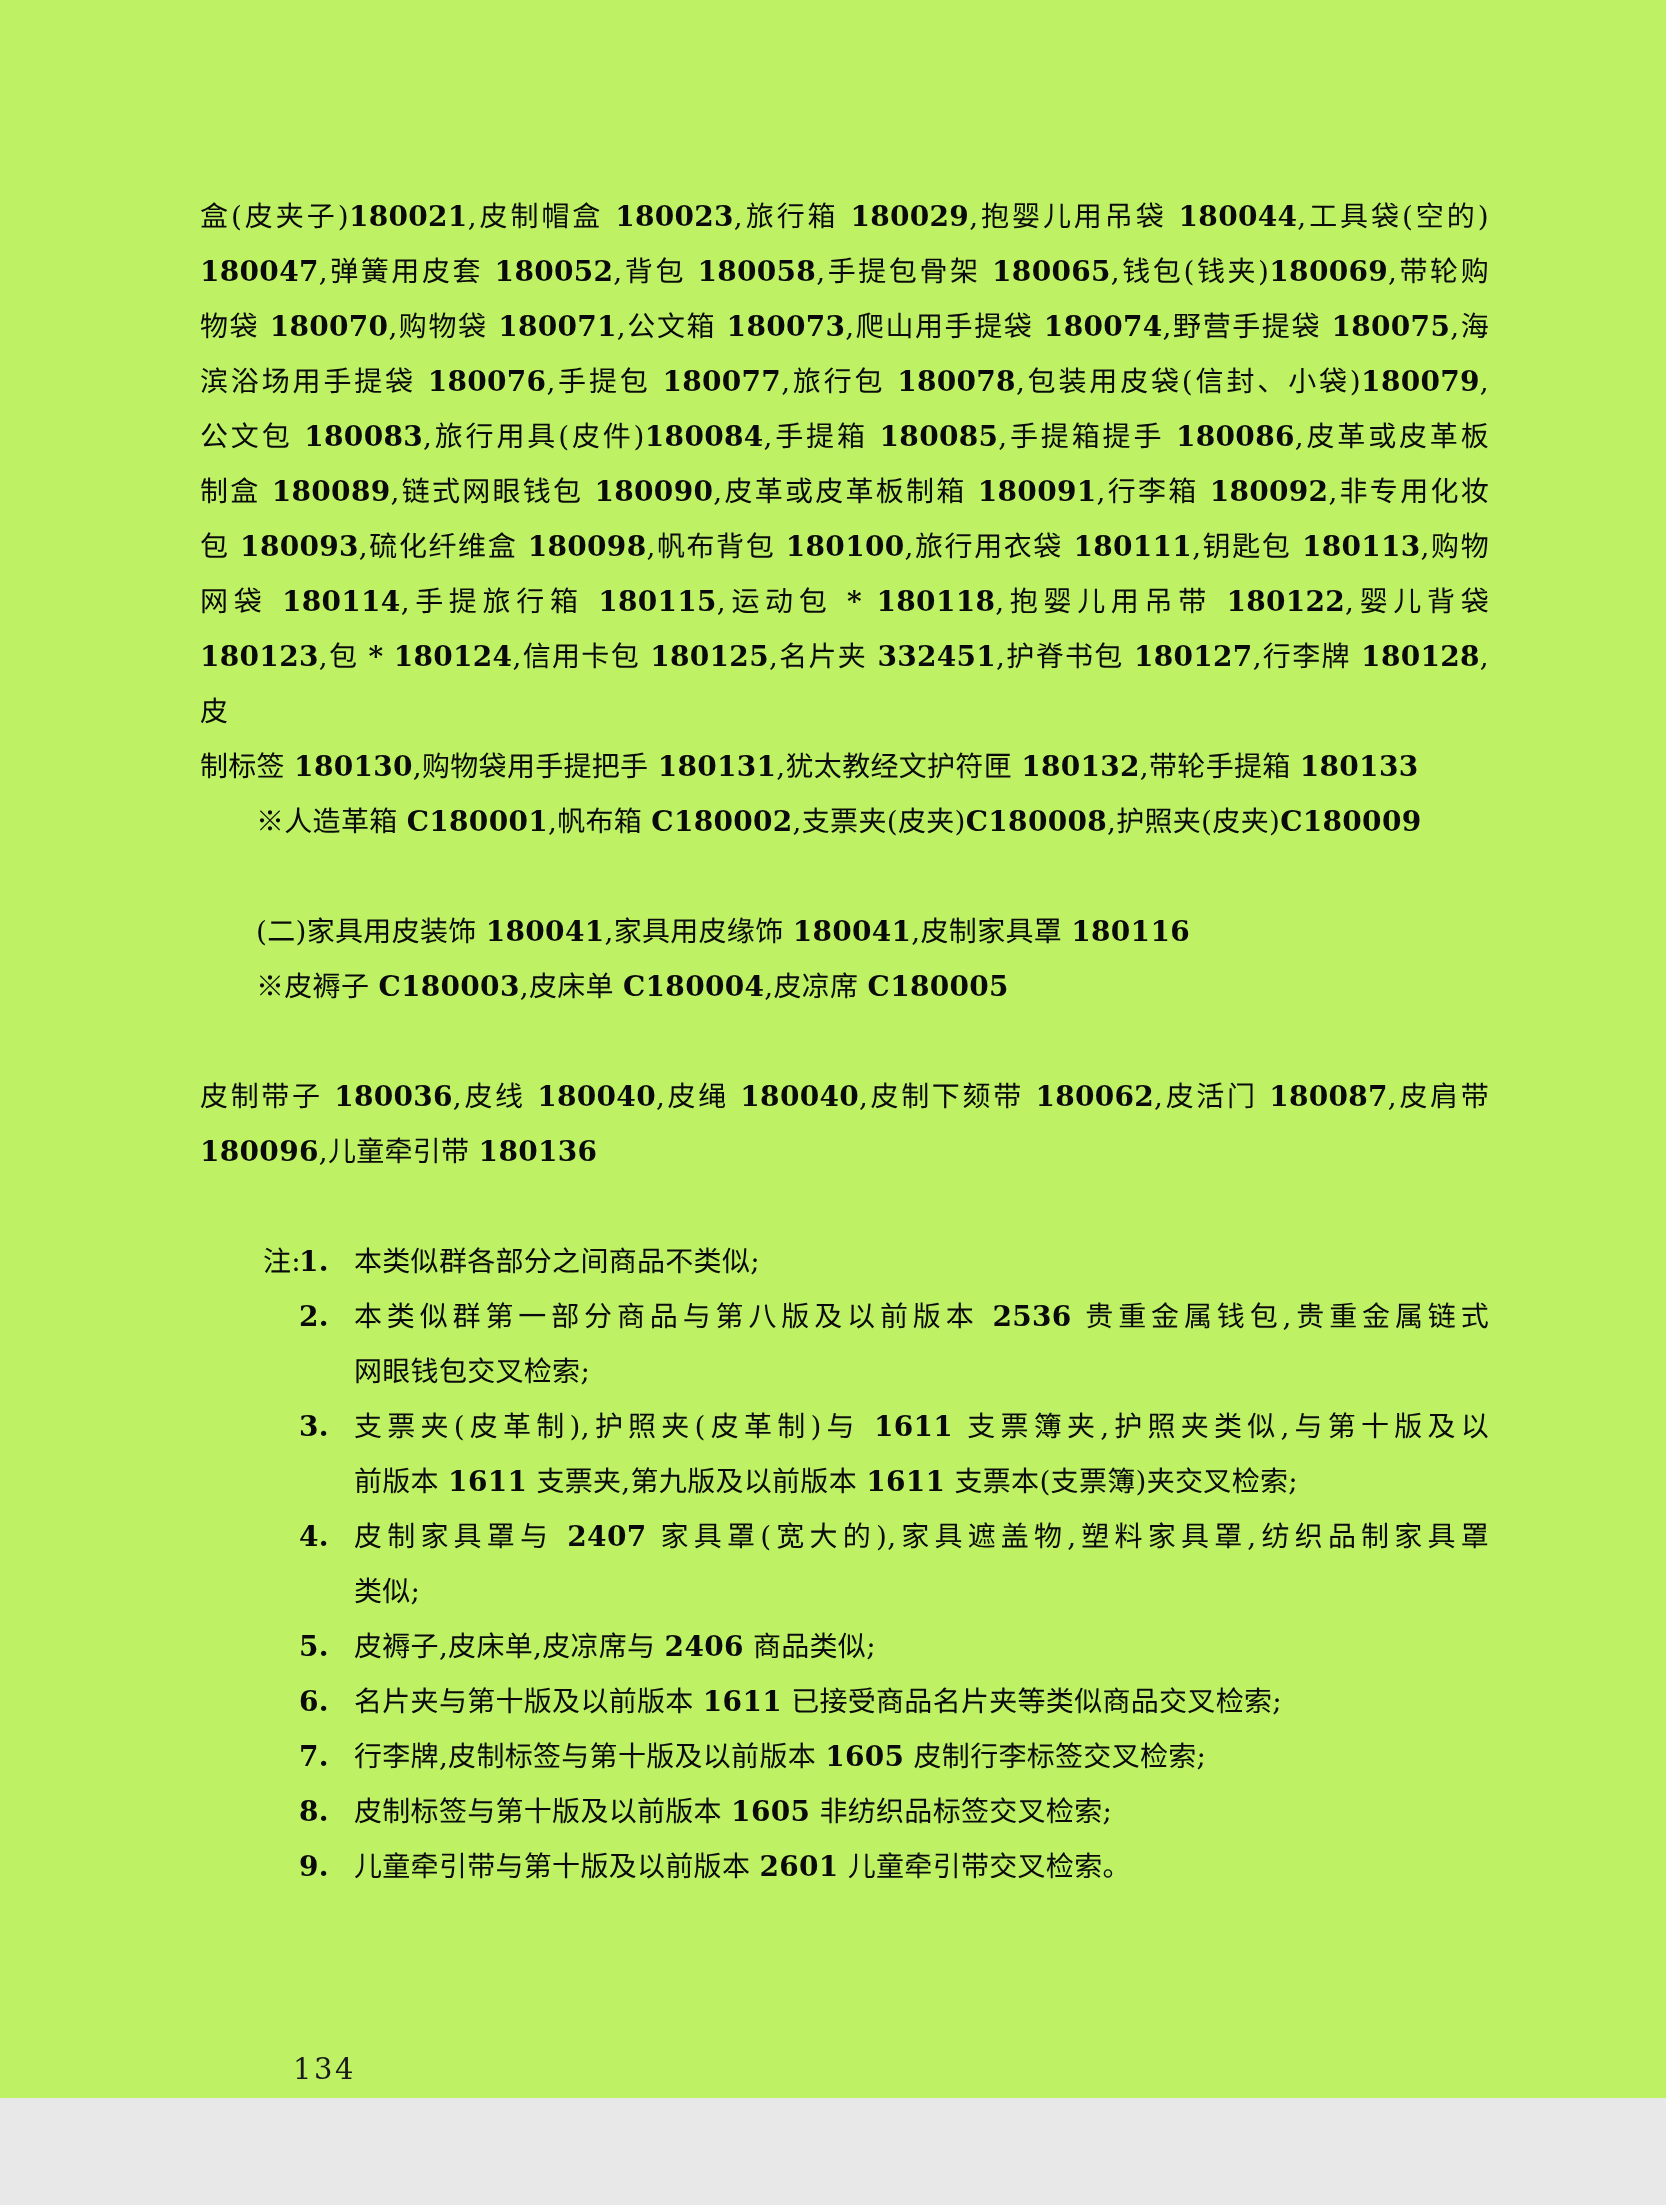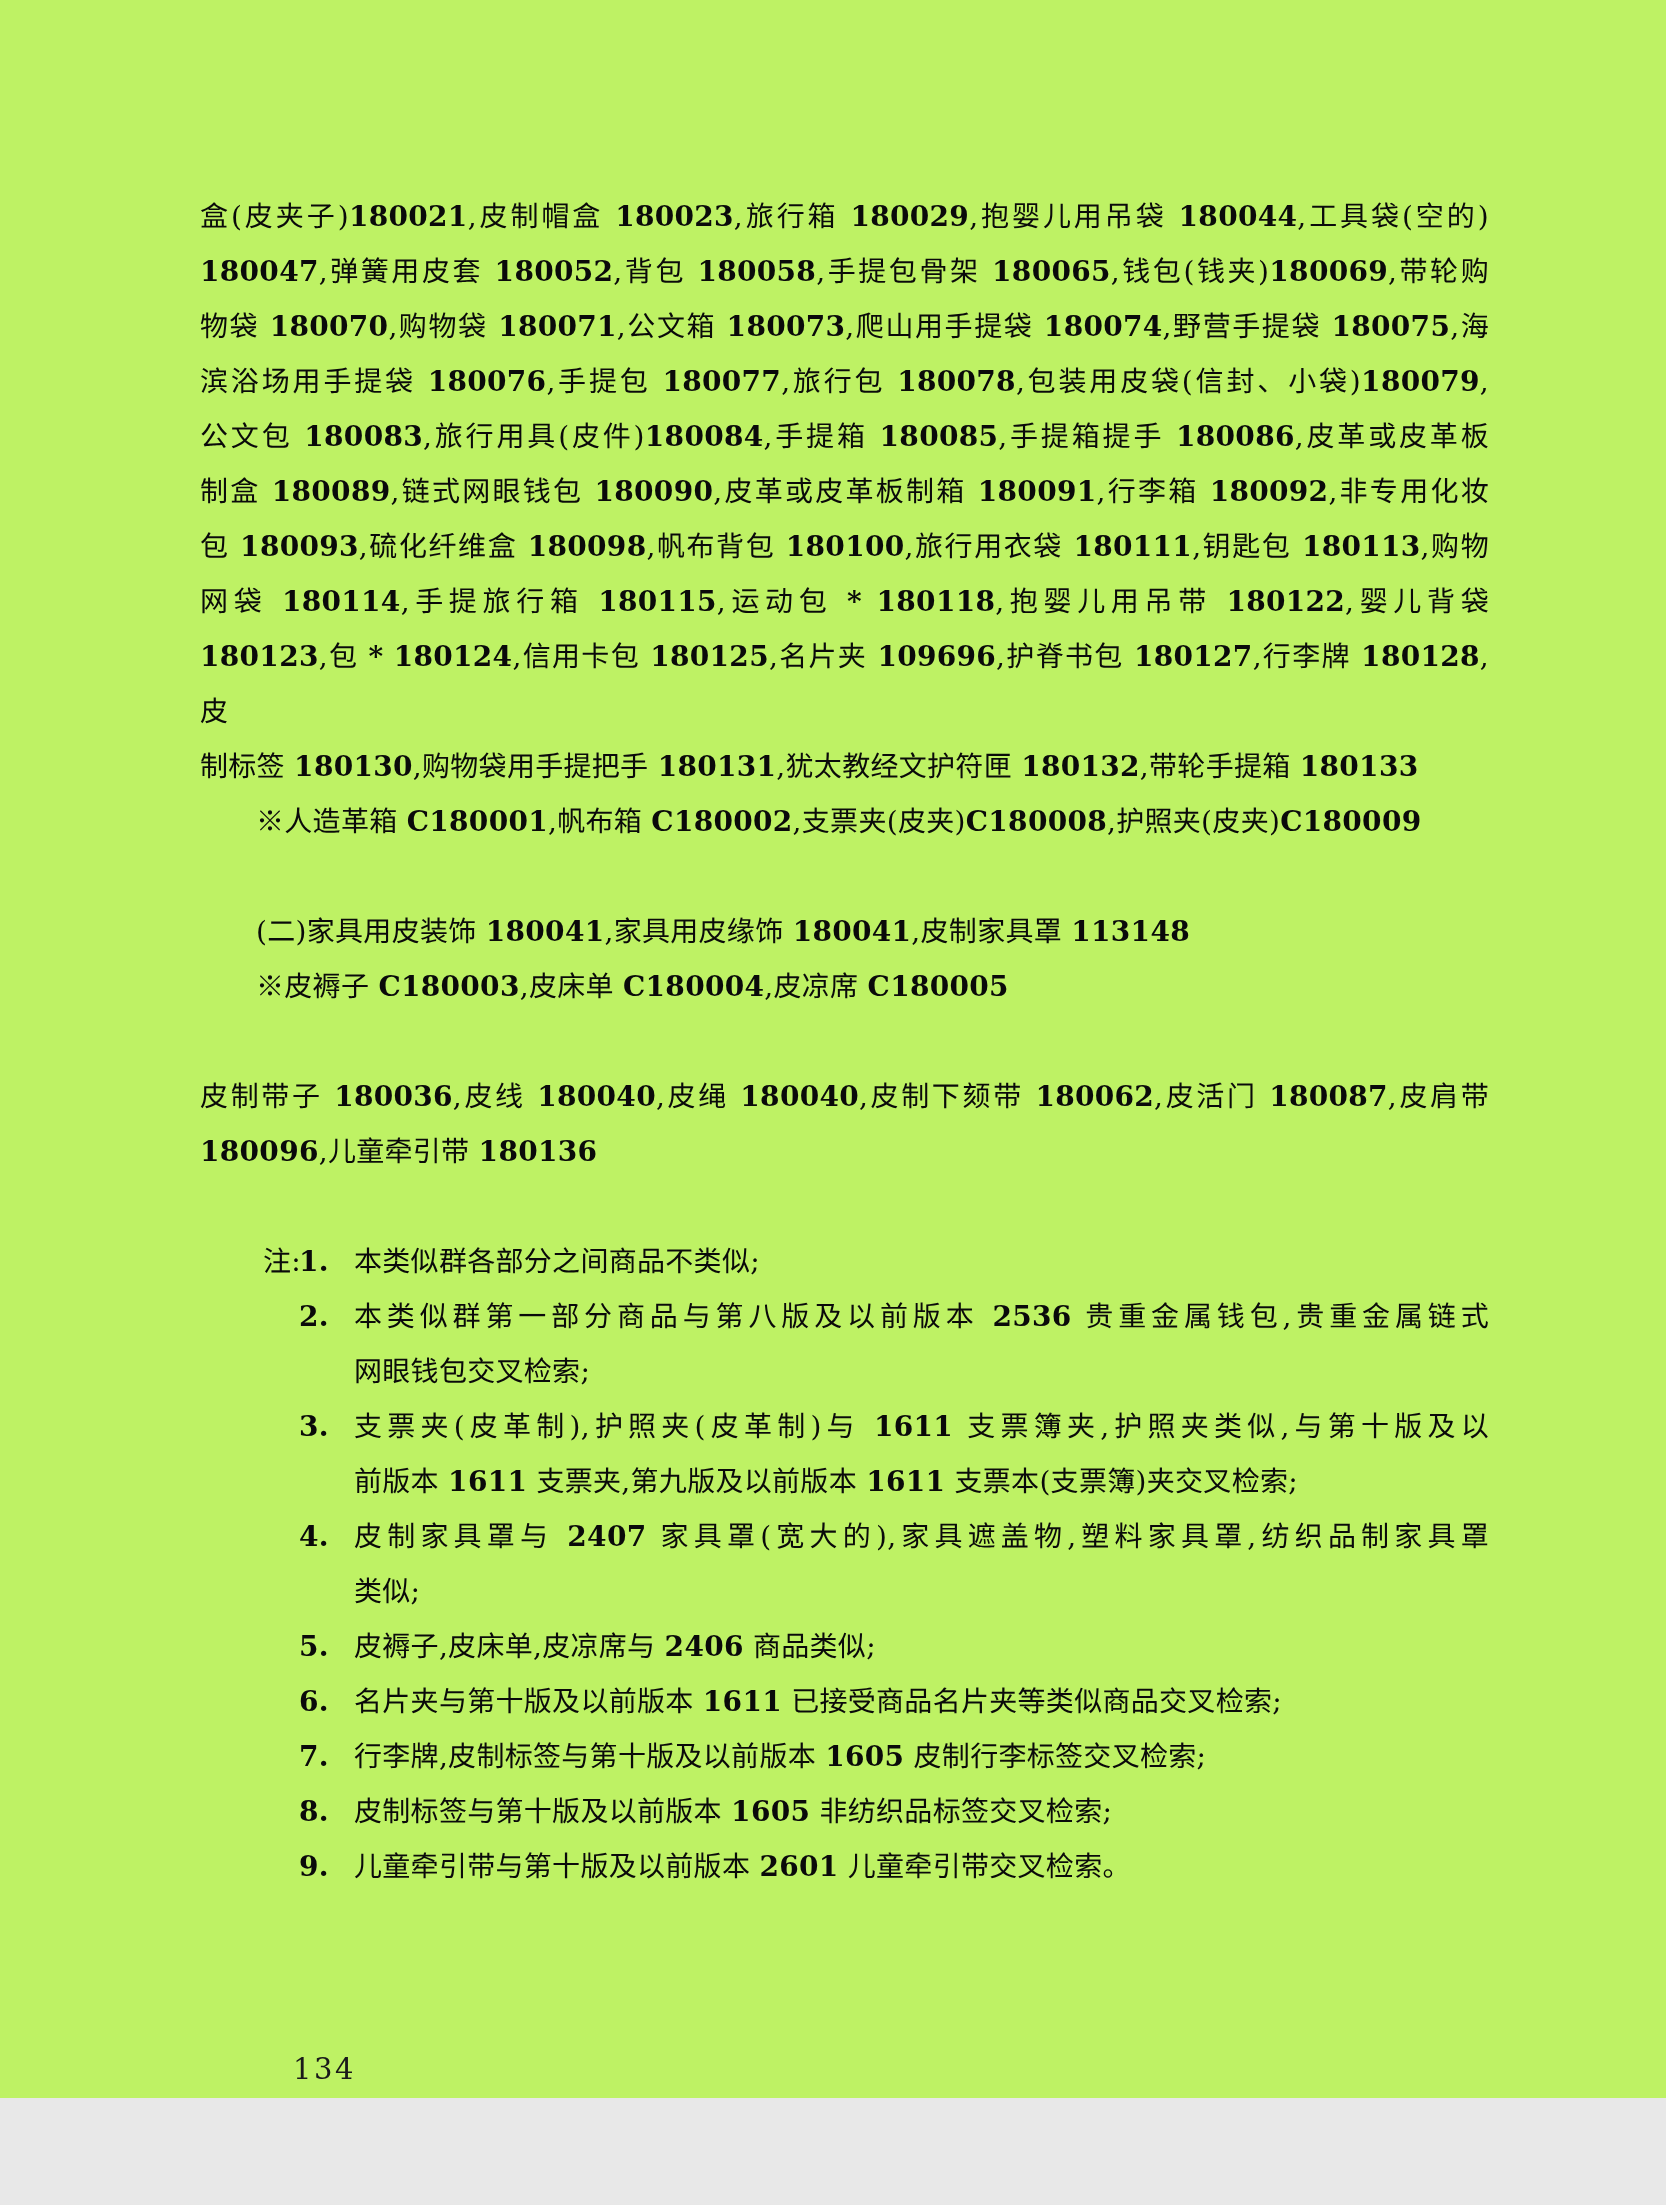--- a/index.html
+++ b/index.html
@@ -58,27 +58,27 @@
 
     <div>
       <div class="t j">盒(皮夹子)<span class="num">180021</span>,皮制帽盒 <span class="num">180023</span>,旅行箱 <span class="num">180029</span>,抱婴儿用吊袋 <span class="num">180044</span>,工具袋(空的)</div>
       <div class="t j"><span class="num">180047</span>,弹簧用皮套 <span class="num">180052</span>,背包 <span class="num">180058</span>,手提包骨架 <span class="num">180065</span>,钱包(钱夹)<span class="num">180069</span>,带轮购</div>
       <div class="t j">物袋 <span class="num">180070</span>,购物袋 <span class="num">180071</span>,公文箱 <span class="num">180073</span>,爬山用手提袋 <span class="num">180074</span>,野营手提袋 <span class="num">180075</span>,海</div>
       <div class="t j">滨浴场用手提袋 <span class="num">180076</span>,手提包 <span class="num">180077</span>,旅行包 <span class="num">180078</span>,包装用皮袋(信封、小袋)<span class="num">180079</span>,</div>
       <div class="t j">公文包 <span class="num">180083</span>,旅行用具(皮件)<span class="num">180084</span>,手提箱 <span class="num">180085</span>,手提箱提手 <span class="num">180086</span>,皮革或皮革板</div>
       <div class="t j">制盒 <span class="num">180089</span>,链式网眼钱包 <span class="num">180090</span>,皮革或皮革板制箱 <span class="num">180091</span>,行李箱 <span class="num">180092</span>,非专用化妆</div>
       <div class="t j">包 <span class="num">180093</span>,硫化纤维盒 <span class="num">180098</span>,帆布背包 <span class="num">180100</span>,旅行用衣袋 <span class="num">180111</span>,钥匙包 <span class="num">180113</span>,购物</div>
       <div class="t j">网袋 <span class="num">180114</span>,手提旅行箱 <span class="num">180115</span>,运动包 <span class="num">*</span> <span class="num">180118</span>,抱婴儿用吊带 <span class="num">180122</span>,婴儿背袋</div>
-      <div class="t j"><span class="num">180123</span>,包 <span class="num">*</span> <span class="num">180124</span>,信用卡包 <span class="num">180125</span>,名片夹 <span class="num">109696</span>,护脊书包 <span class="num">180127</span>,行李牌 <span class="num">180128</span>,皮</div>
+      <div class="t j"><span class="num">180123</span>,包 <span class="num">*</span> <span class="num">180124</span>,信用卡包 <span class="num">180125</span>,名片夹 <span class="num">332451</span>,护脊书包 <span class="num">180127</span>,行李牌 <span class="num">180128</span>,皮</div>
       <div class="t">制标签 <span class="num">180130</span>,购物袋用手提把手 <span class="num">180131</span>,犹太教经文护符匣 <span class="num">180132</span>,带轮手提箱 <span class="num">180133</span></div>
       <div class="t ind2">※人造革箱 <span class="num">C180001</span>,帆布箱 <span class="num">C180002</span>,支票夹(皮夹)<span class="num">C180008</span>,护照夹(皮夹)<span class="num">C180009</span></div>
     </div>
 
     <div class="gap1">
-      <div class="t ind2">(二)家具用皮装饰 <span class="num">180041</span>,家具用皮缘饰 <span class="num">180041</span>,皮制家具罩 <span class="num">113148</span></div>
+      <div class="t ind2">(二)家具用皮装饰 <span class="num">180041</span>,家具用皮缘饰 <span class="num">180041</span>,皮制家具罩 <span class="num">180116</span></div>
       <div class="t ind2">※皮褥子 <span class="num">C180003</span>,皮床单 <span class="num">C180004</span>,皮凉席 <span class="num">C180005</span></div>
     </div>
 
     <div class="gap1">
       <div class="t j">皮制带子 <span class="num">180036</span>,皮线 <span class="num">180040</span>,皮绳 <span class="num">180040</span>,皮制下颏带 <span class="num">180062</span>,皮活门 <span class="num">180087</span>,皮肩带</div>
       <div class="t"><span class="num">180096</span>,儿童牵引带 <span class="num">180136</span></div>
     </div>
 
     <div class="notes gap1">
 

